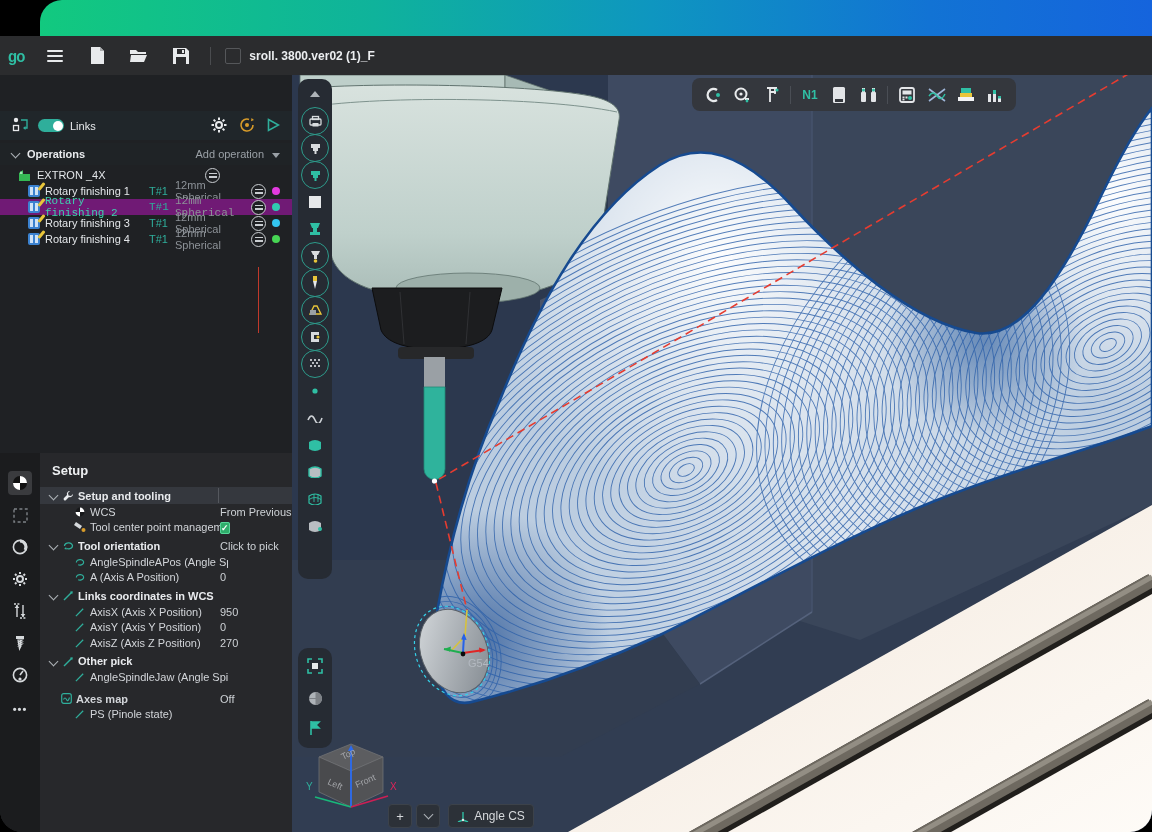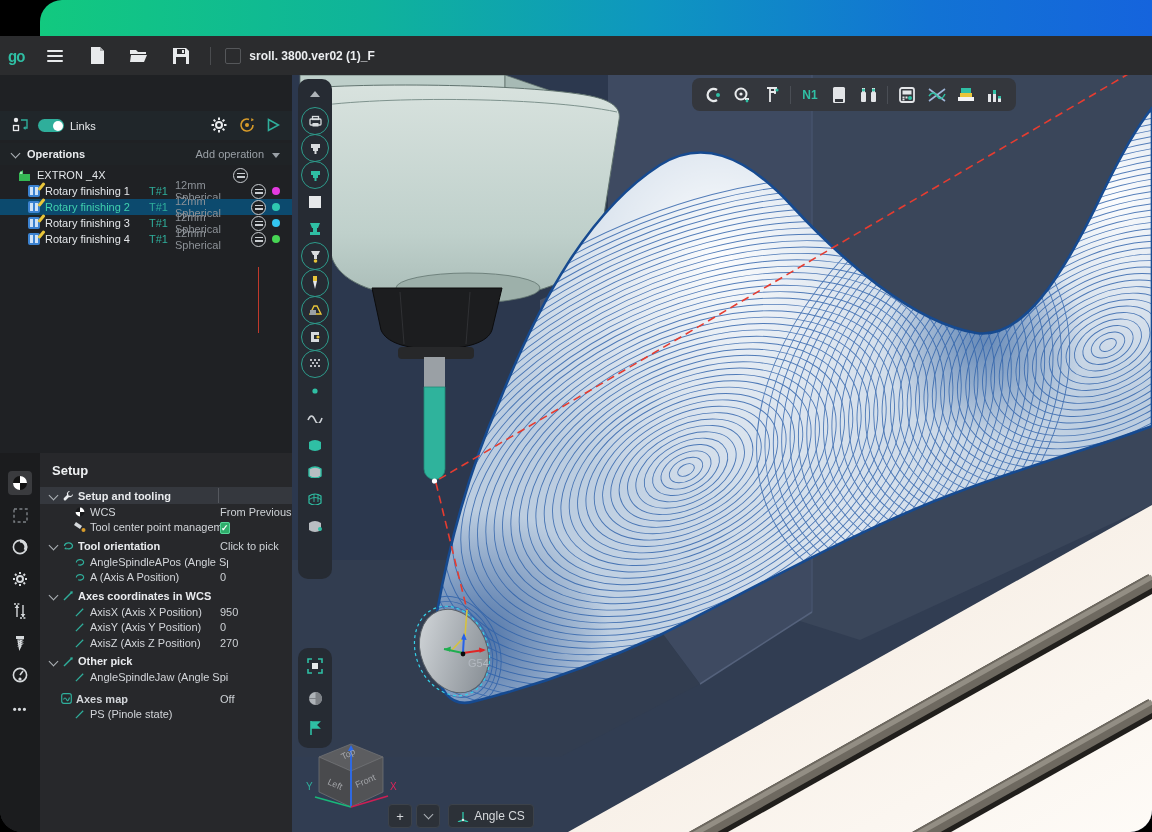--- a/index.html
+++ b/index.html
@@ -39,21 +39,21 @@
   .trow .tl{width:26px;color:#2fae9b;}
   .trow .ds{width:76px;color:#8d9298;}
   .opico{width:12px;height:12px;background:#3b82d0;border-radius:2px;margin:0 5px 0 28px;position:relative;}
   .opico i{position:absolute;left:2px;top:2px;width:8px;height:8px;
      background:linear-gradient(90deg,#cfe2f6 40%,#3b82d0 40%,#3b82d0 60%,#cfe2f6 60%),linear-gradient(#cfe2f6,#cfe2f6);}
   .opico b{position:absolute;right:-3px;top:-3px;width:3px;height:9px;background:#e8c53a;transform:rotate(40deg);border-radius:1px;}
   .cmenu{width:13px;height:13px;border:1.3px solid #c9cdd1;border-radius:50%;position:relative;background:#1f2124;z-index:2;}
   .cmenu:before,.cmenu:after{content:"";position:absolute;left:2.5px;right:2.5px;height:1.2px;background:#c9cdd1;}
   .cmenu:before{top:4px;} .cmenu:after{bottom:4px;}
   .dot{width:8px;height:8px;border-radius:50%;margin-left:6px;}
-  .trow.sel{background:#0c4a6e;}
+  .trow.sel{background:#701a75;font-family:Liberation Mono, monospace;}
   .trow.sel .nm{color:#3fd0ae;}
   #redline{left:258px;top:100px;width:1.4px;height:66px;background:#c0392b;z-index:1;}
   
   #setup{left:0;top:378px;width:292px;height:379px;}
   #setuprail{left:0;top:0;width:40px;height:379px;background:#1b1c1e;}
   .railic{position:absolute;left:8px;width:24px;height:24px;display:flex;align-items:center;justify-content:center;}
   .railic.active{background:#3a3b3e;border-radius:4px;}
   #setupbody{left:40px;top:0;width:252px;height:379px;background:#27282b;}
   #setuptitle{left:12px;top:10px;font-weight:bold;font-size:13px;color:#eef0f2;}
   .secbar{position:relative;height:17px;display:flex;align-items:center;background:#35383e;margin-top:2px;}
@@ -181,21 +181,21 @@
         <span class="caret" style="margin:2px 12px 0 8px;"></span>
       </div>
 
       <div id="tree" class="abs">
         <div id="redline" class="abs"></div>
         <div class="trow">
           <svg width="13" height="13" viewBox="0 0 13 13" style="margin:0 6px 0 18px;">
               <path d="M1 12 V4 l4-3 v4 h7 v7 z" fill="#35b954"></path>
               <rect x="2" y="2.6" width="2.4" height="2.4" fill="#9fe6b0"></rect>
             </svg>
-          <span class="nm" style="width:196px;">EXTRON _4X</span>
+          <span class="nm" style="width:168px;">EXTRON _4X</span>
           <span class="cmenu"></span>
         </div>
         <div class="trow">
           <span class="opico">
               <i></i>
               <b></b>
             </span>
           <span class="nm">Rotary finishing 1</span>
           <span class="tl">T#1</span>
           <span class="ds">12mm Spherical</span>
@@ -368,21 +368,21 @@
             </div>
 
             <div class="secbar ind1" style="background:none;">
               <span class="chev" style="margin-right:5px;"></span>
               <span class="ic10">
                   <svg width="11" height="11" viewBox="0 0 11 11">
                     <line x1="1" y1="10" x2="9" y2="2" stroke="#2fae9b" stroke-width="1.4"></line>
                     <path d="M9.8 1.2 l-3 0.6 l2.4 2.4 z" fill="#2fae9b"></path>
                   </svg>
                 </span>
-              <span class="bold">Axes coordinates in WCS</span>
+              <span class="bold">Links coordinates in WCS</span>
             </div>
             <div class="srow ind2">
               <span class="ic10">
                   <svg width="10" height="10" viewBox="0 0 11 11">
                     <line x1="1" y1="10" x2="9" y2="2" stroke="#2fae9b" stroke-width="1.4"></line>
                   </svg>
                 </span>
               <span class="lbl">AxisX (Axis X Position)</span>
               <span class="val">950</span>
             </div>

